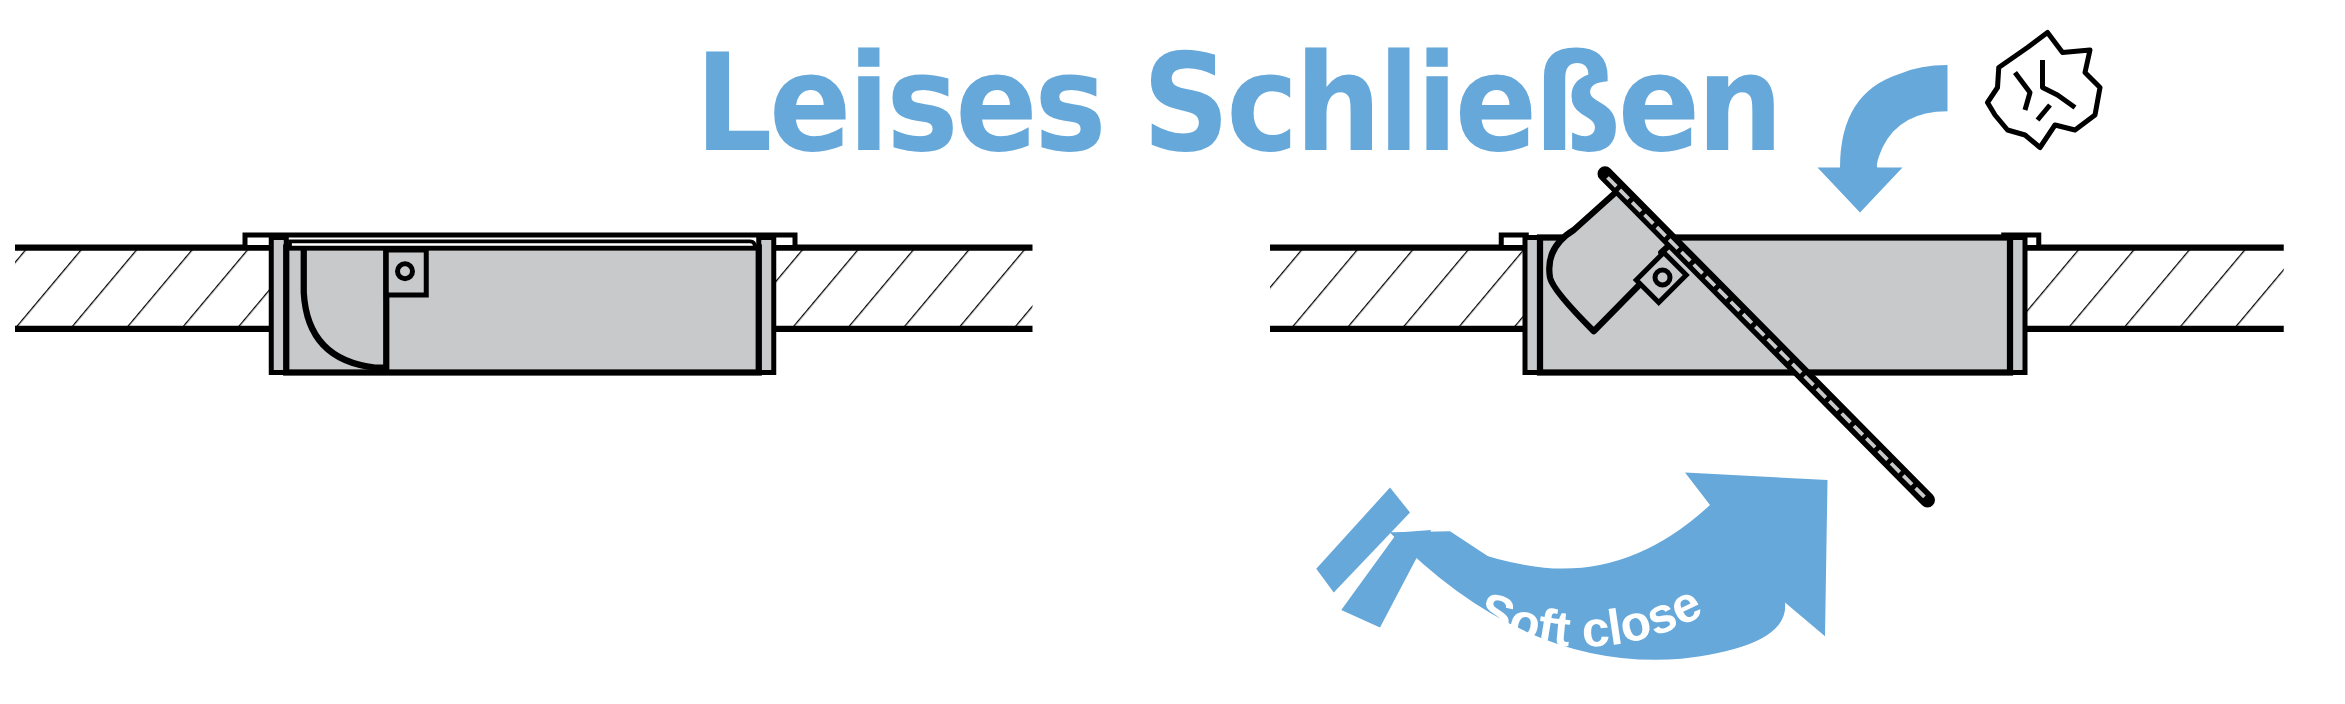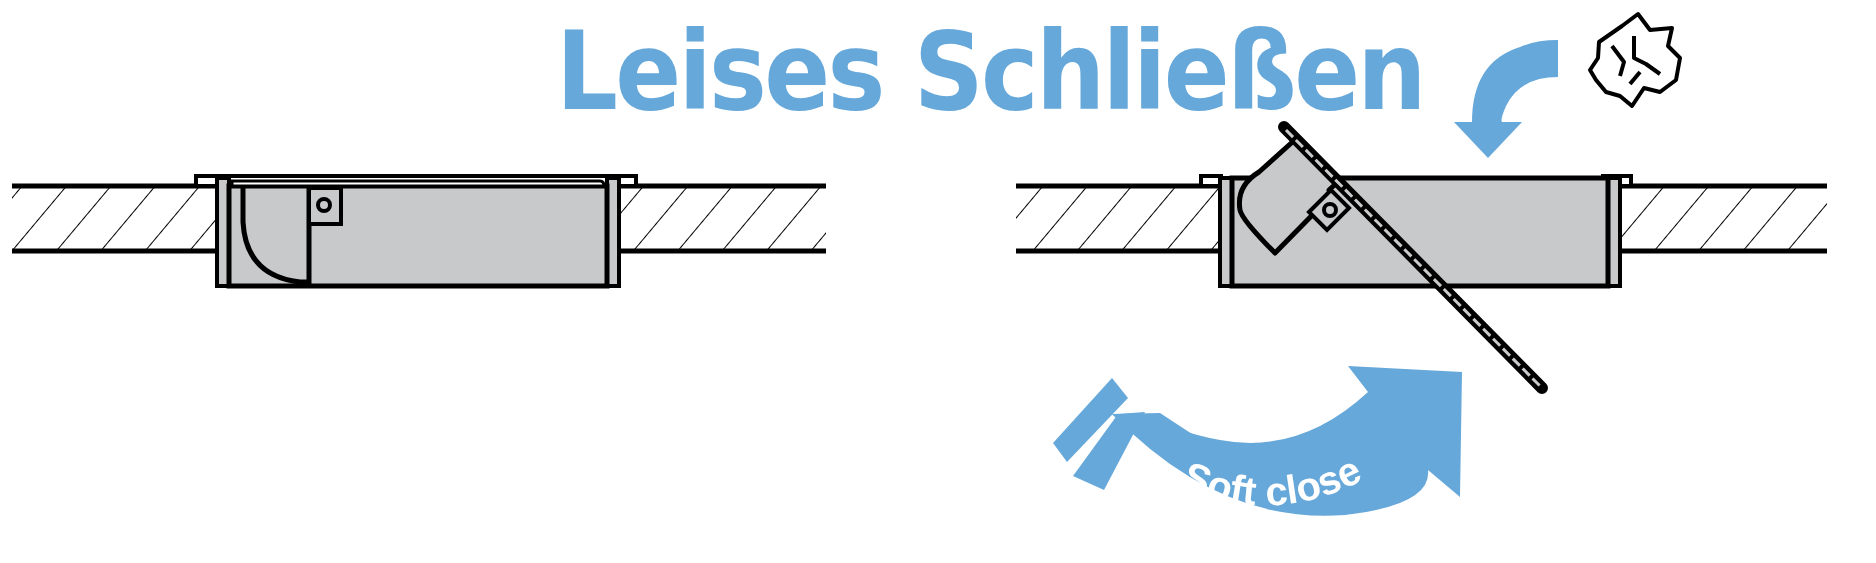--- a/index.html
+++ b/index.html
@@ -1,17 +1,17 @@
 <!DOCTYPE html>
 <html><head>
 <meta charset="utf-8">
 <style>
   html, body { margin: 0; padding: 0; background: #ffffff; }
   body { width: 1876px; height: 563px; position: relative; overflow: hidden; font-family: "Liberation Sans", sans-serif; }
-  #stage { position: absolute; left: 0; top: 0; width: 1876px; height: 528px; }
+  #stage { position: absolute; left: 0; top: 12px; width: 1876px; height: 528px; }
   .title {
     position: absolute; left: 556px; top: 18px;
     font-family: "DejaVu Sans", sans-serif; font-weight: bold;
     font-size: 108px; line-height: 1; letter-spacing: -3px;
     color: #66a8da; white-space: nowrap;
     transform: scaleX(0.9); transform-origin: left top;
   }
   svg text.arc-label { font-family: "Liberation Sans", sans-serif; font-weight: bold; }
 </style>
 </head>

